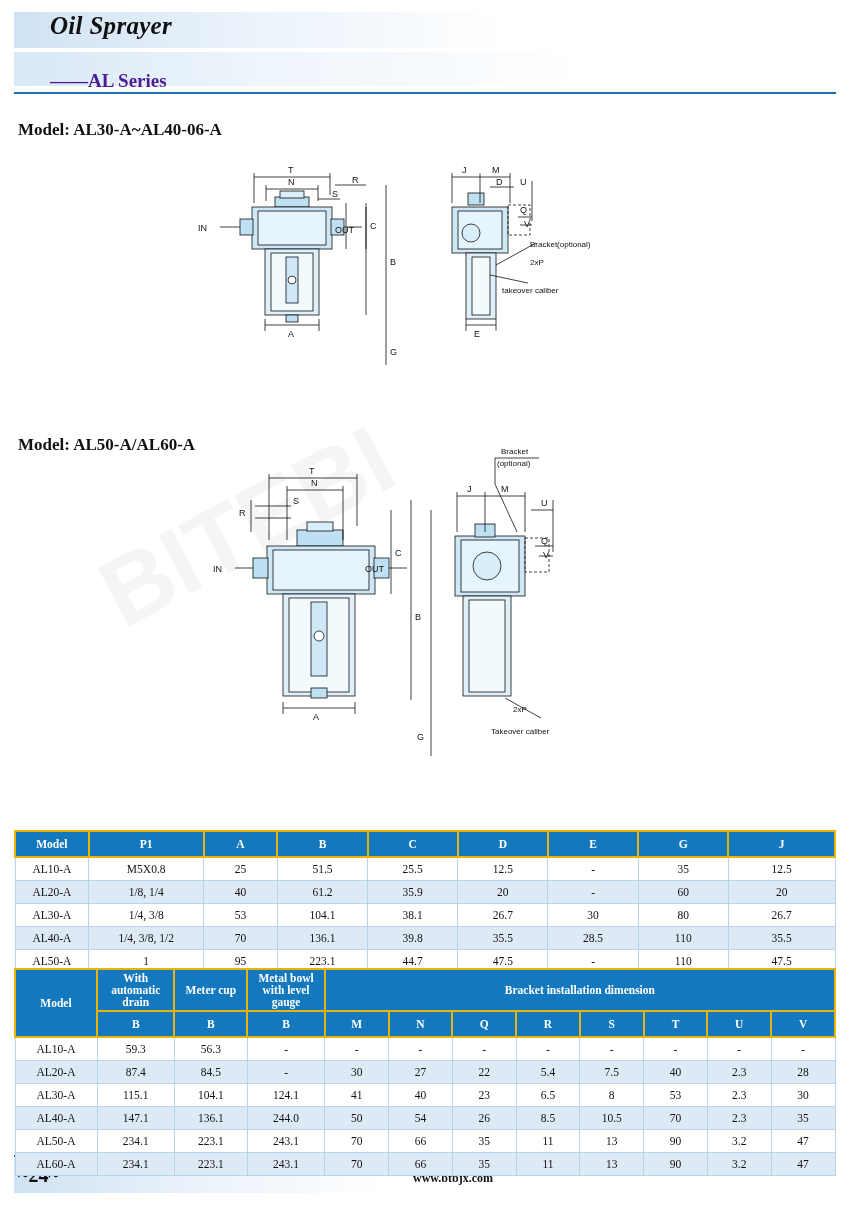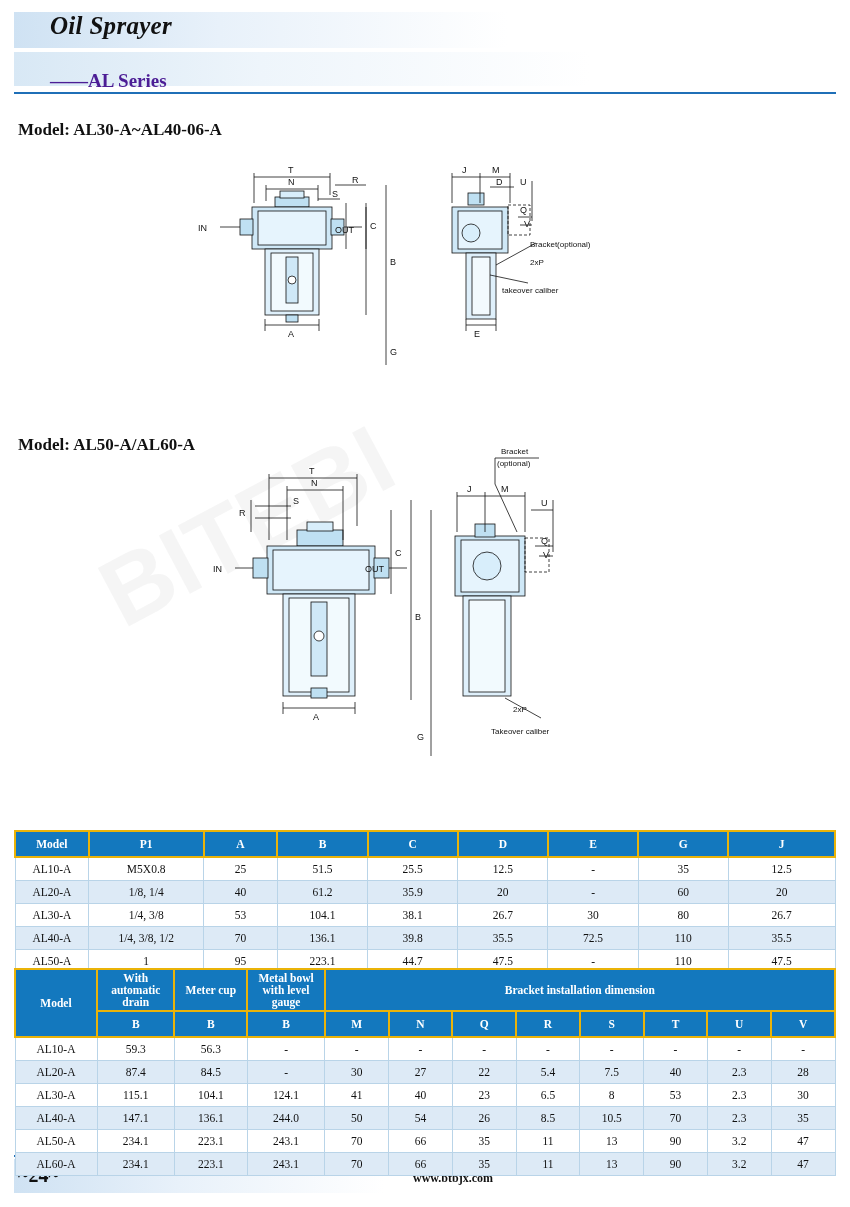--- a/index.html
+++ b/index.html
@@ -433,21 +433,21 @@
       <td>80</td>
       <td>26.7</td>
     </tr>
     <tr>
       <td>AL40-A</td>
       <td>1/4, 3/8, 1/2</td>
       <td>70</td>
       <td>136.1</td>
       <td>39.8</td>
       <td>35.5</td>
-      <td>72.5</td>
+      <td>28.5</td>
       <td>110</td>
       <td>35.5</td>
     </tr>
     <tr>
       <td>AL50-A</td>
       <td>1</td>
       <td>95</td>
       <td>223.1</td>
       <td>44.7</td>
       <td>47.5</td>

